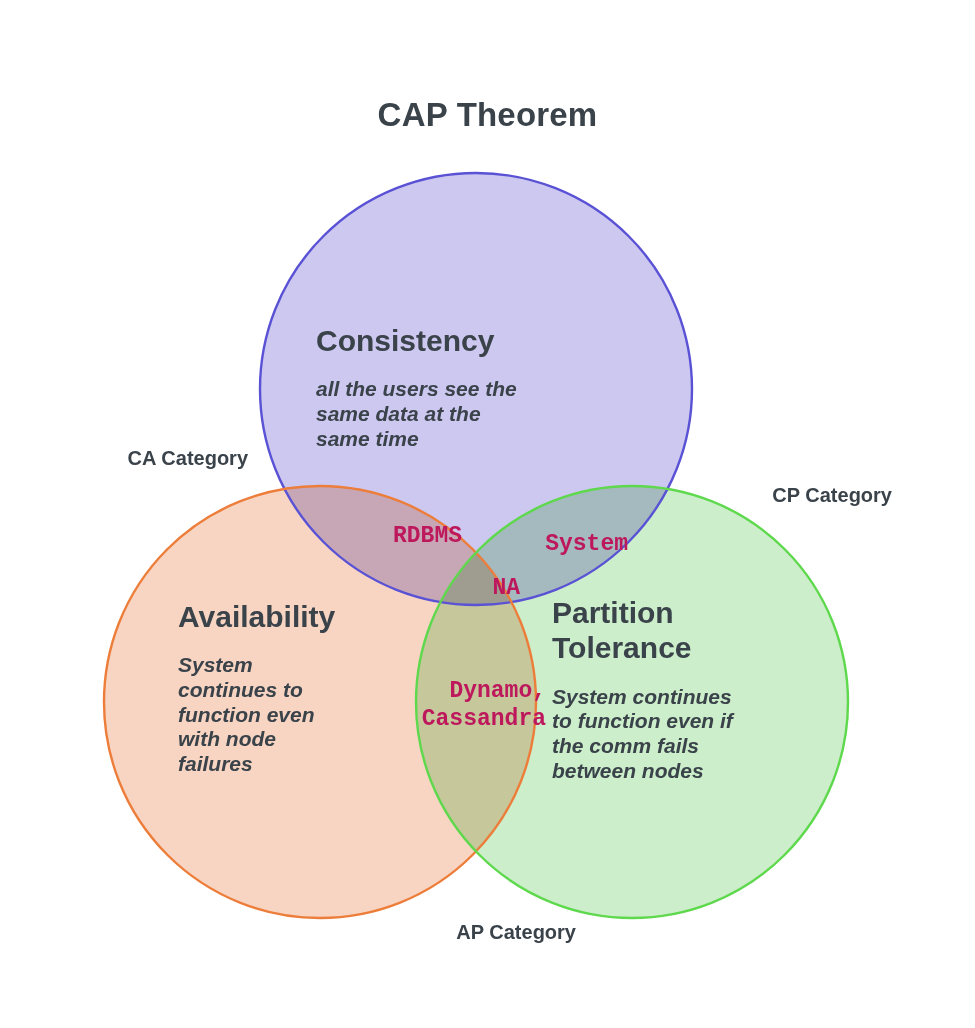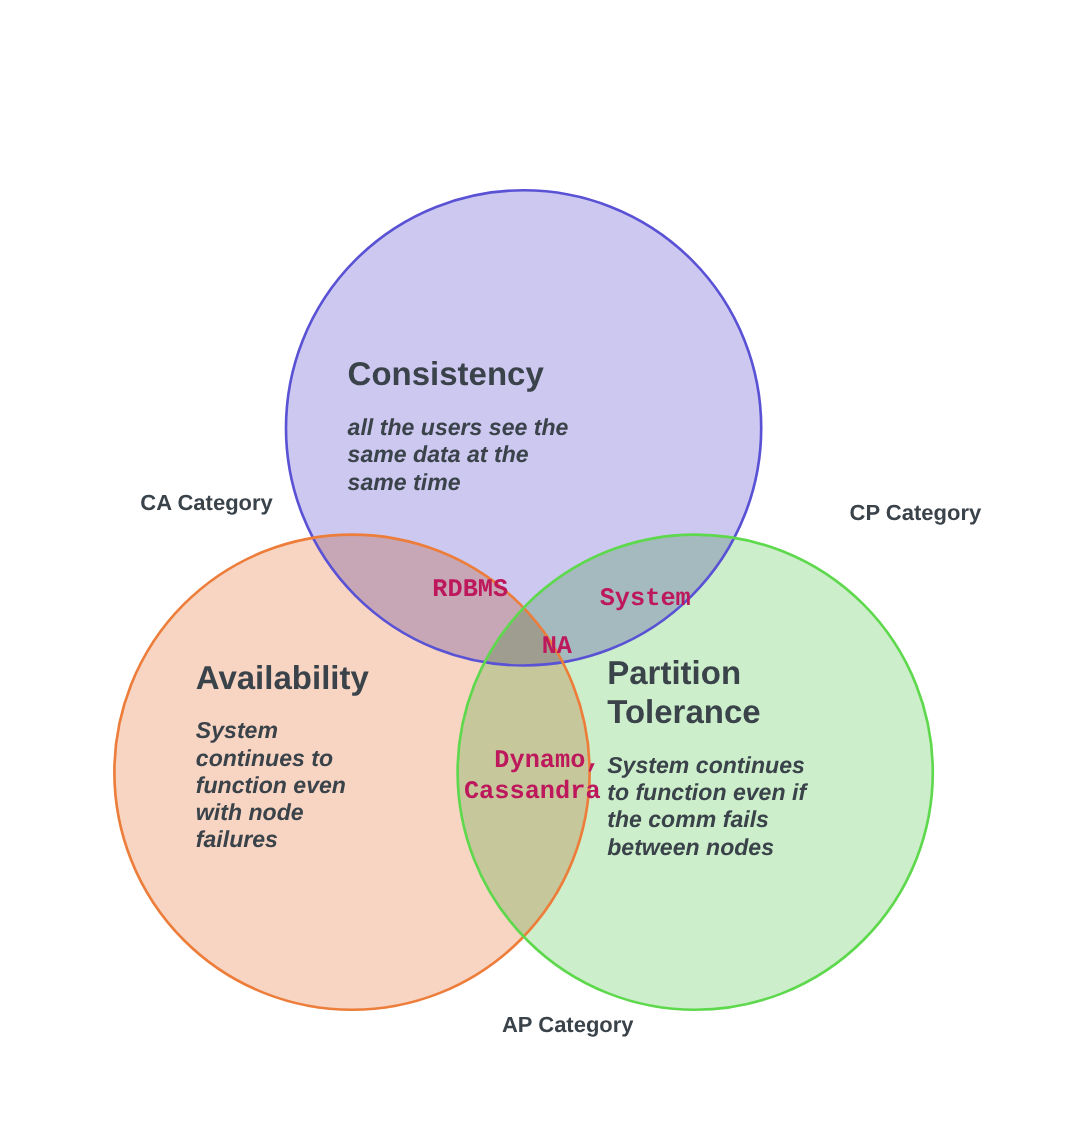--- a/index.html
+++ b/index.html
@@ -104,28 +104,29 @@
   
   .cat-lbl {
     position: absolute;
     text-align: right;
     font-size: 20px;
     font-weight: bold;
     color: #3a424a;
     white-space: nowrap;
   }
   #ca-category { left: 84px;  top: 447px; width: 164px; }
-  #cp-category { left: 728px; top: 456px; width: 164px; }
+  #cp-category { left: 728px; top: 484px; width: 164px; }
   #ap-category { left: 400px; top: 921px; width: 176px; }
 </style>
 </head>
 <body>
 
 <div id="stage" style="background: rgb(255, 255, 255);">
 
+  <div class="diagram-title">CAP Theorem</div>
 
   <svg id="venn" viewBox="0 0 975 1028">
     <g class="venn-fills">
       <circle class="venn-fill" id="c-fill" cx="476" cy="389" r="216" fill="#cdc8f0"></circle>
       <circle class="venn-fill" id="a-fill" cx="320" cy="702" r="216" fill="#f8d5c2"></circle>
       <circle class="venn-fill" id="p-fill" cx="632" cy="702" r="216" fill="#cceeca"></circle>
     </g>
     <g>
       <circle cx="476" cy="389" r="216" fill="none" stroke="#5a52d5" stroke-width="2.4"></circle>
       <circle cx="320" cy="702" r="216" fill="none" stroke="#ed7d3a" stroke-width="2.4"></circle>

